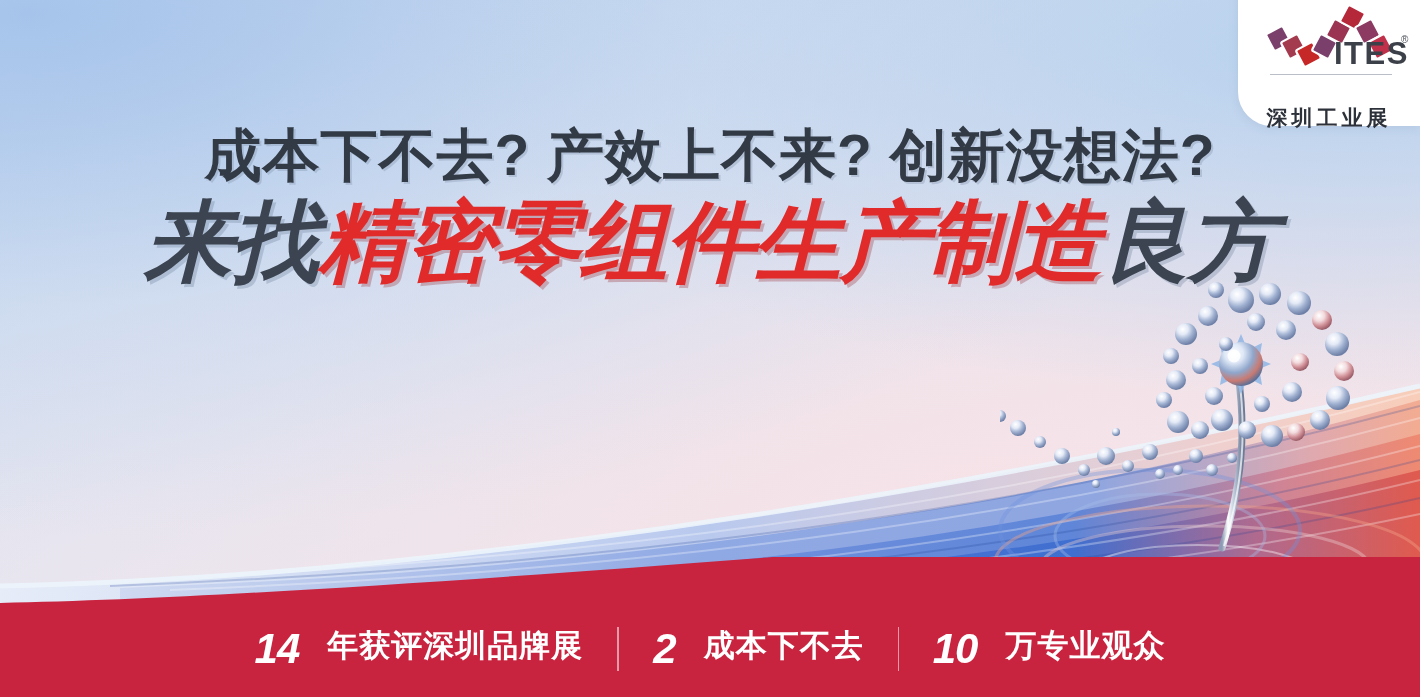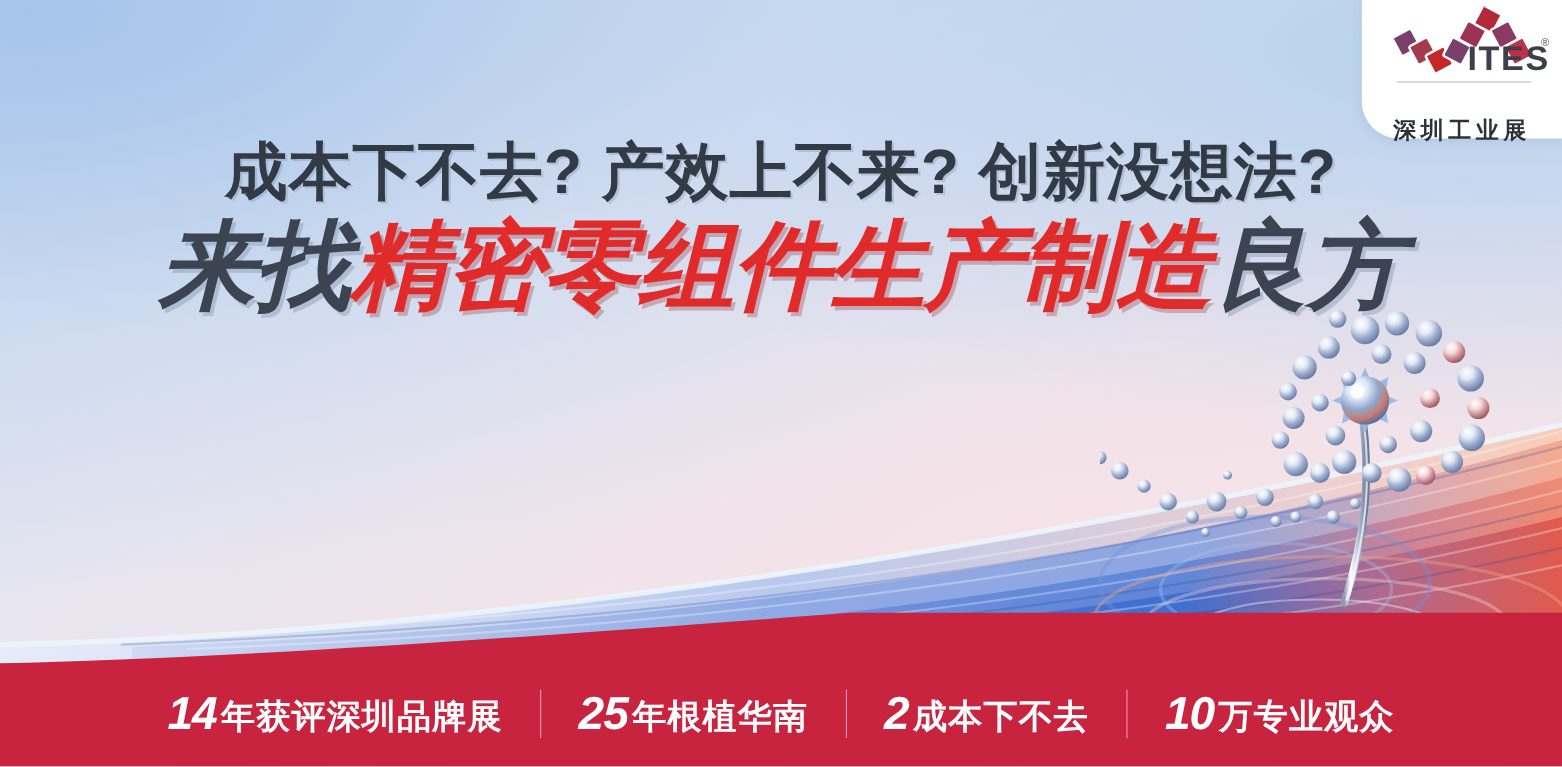--- a/index.html
+++ b/index.html
@@ -82,22 +82,23 @@
   #redbar{position:absolute;left:0;bottom:0;width:1420px;height:140px;}
   #redbar .bar-svg{position:absolute;left:0;top:0;}
   .stats{
     position:absolute;left:0;bottom:0;width:1420px;height:96px;
     display:flex;align-items:center;justify-content:center;
     gap:0px;
   }
   .stat{
     color:#ffffff;white-space:nowrap;
     padding:0 34px;
-    display:flex;align-items:flex-end;
-    font-family:"Liberation Sans","DejaVu Sans",sans-serif;
+    display:flex;align-items:flex-start;
+    font-family:"Liberation Sans","DejaVu Sans",sans-serif;
+    gap:24px;
   }
   .stat .num{
     font-size:42px;font-weight:bold;font-style:italic;letter-spacing:-1px;
     margin-right:4px;
   }
   .stat .txt{font-size:31px;font-weight:bold;letter-spacing:1px;}
   .divider{width:1px;height:44px;background:rgba(255,255,255,.55);flex:0 0 auto;}
 </style>
 </head>
 <body>
@@ -303,24 +304,20 @@
   <div id="redbar">
     <svg class="bar-svg" width="1420" height="140" viewBox="0 0 1420 140" xmlns="http://www.w3.org/2000/svg" aria-hidden="true">
       <path d="M0,46 C300,40 780,0 1420,-52 L1420,140 L0,140 Z" fill="#c8243f"></path>
     </svg>
     <div class="stats">
       <div class="stat">
         <span class="num">14</span>
         <span class="txt">年获评深圳品牌展</span>
       </div>
       <div class="divider"></div>
-      <div class="stat">
-        <span class="num">25</span>
-        <span class="txt">年根植华南</span>
-      </div>
       <div class="divider"></div>
       <div class="stat">
         <span class="num">2</span>
         <span class="txt">成本下不去</span>
       </div>
       <div class="divider"></div>
       <div class="stat">
         <span class="num">10</span>
         <span class="txt">万专业观众</span>
       </div>

